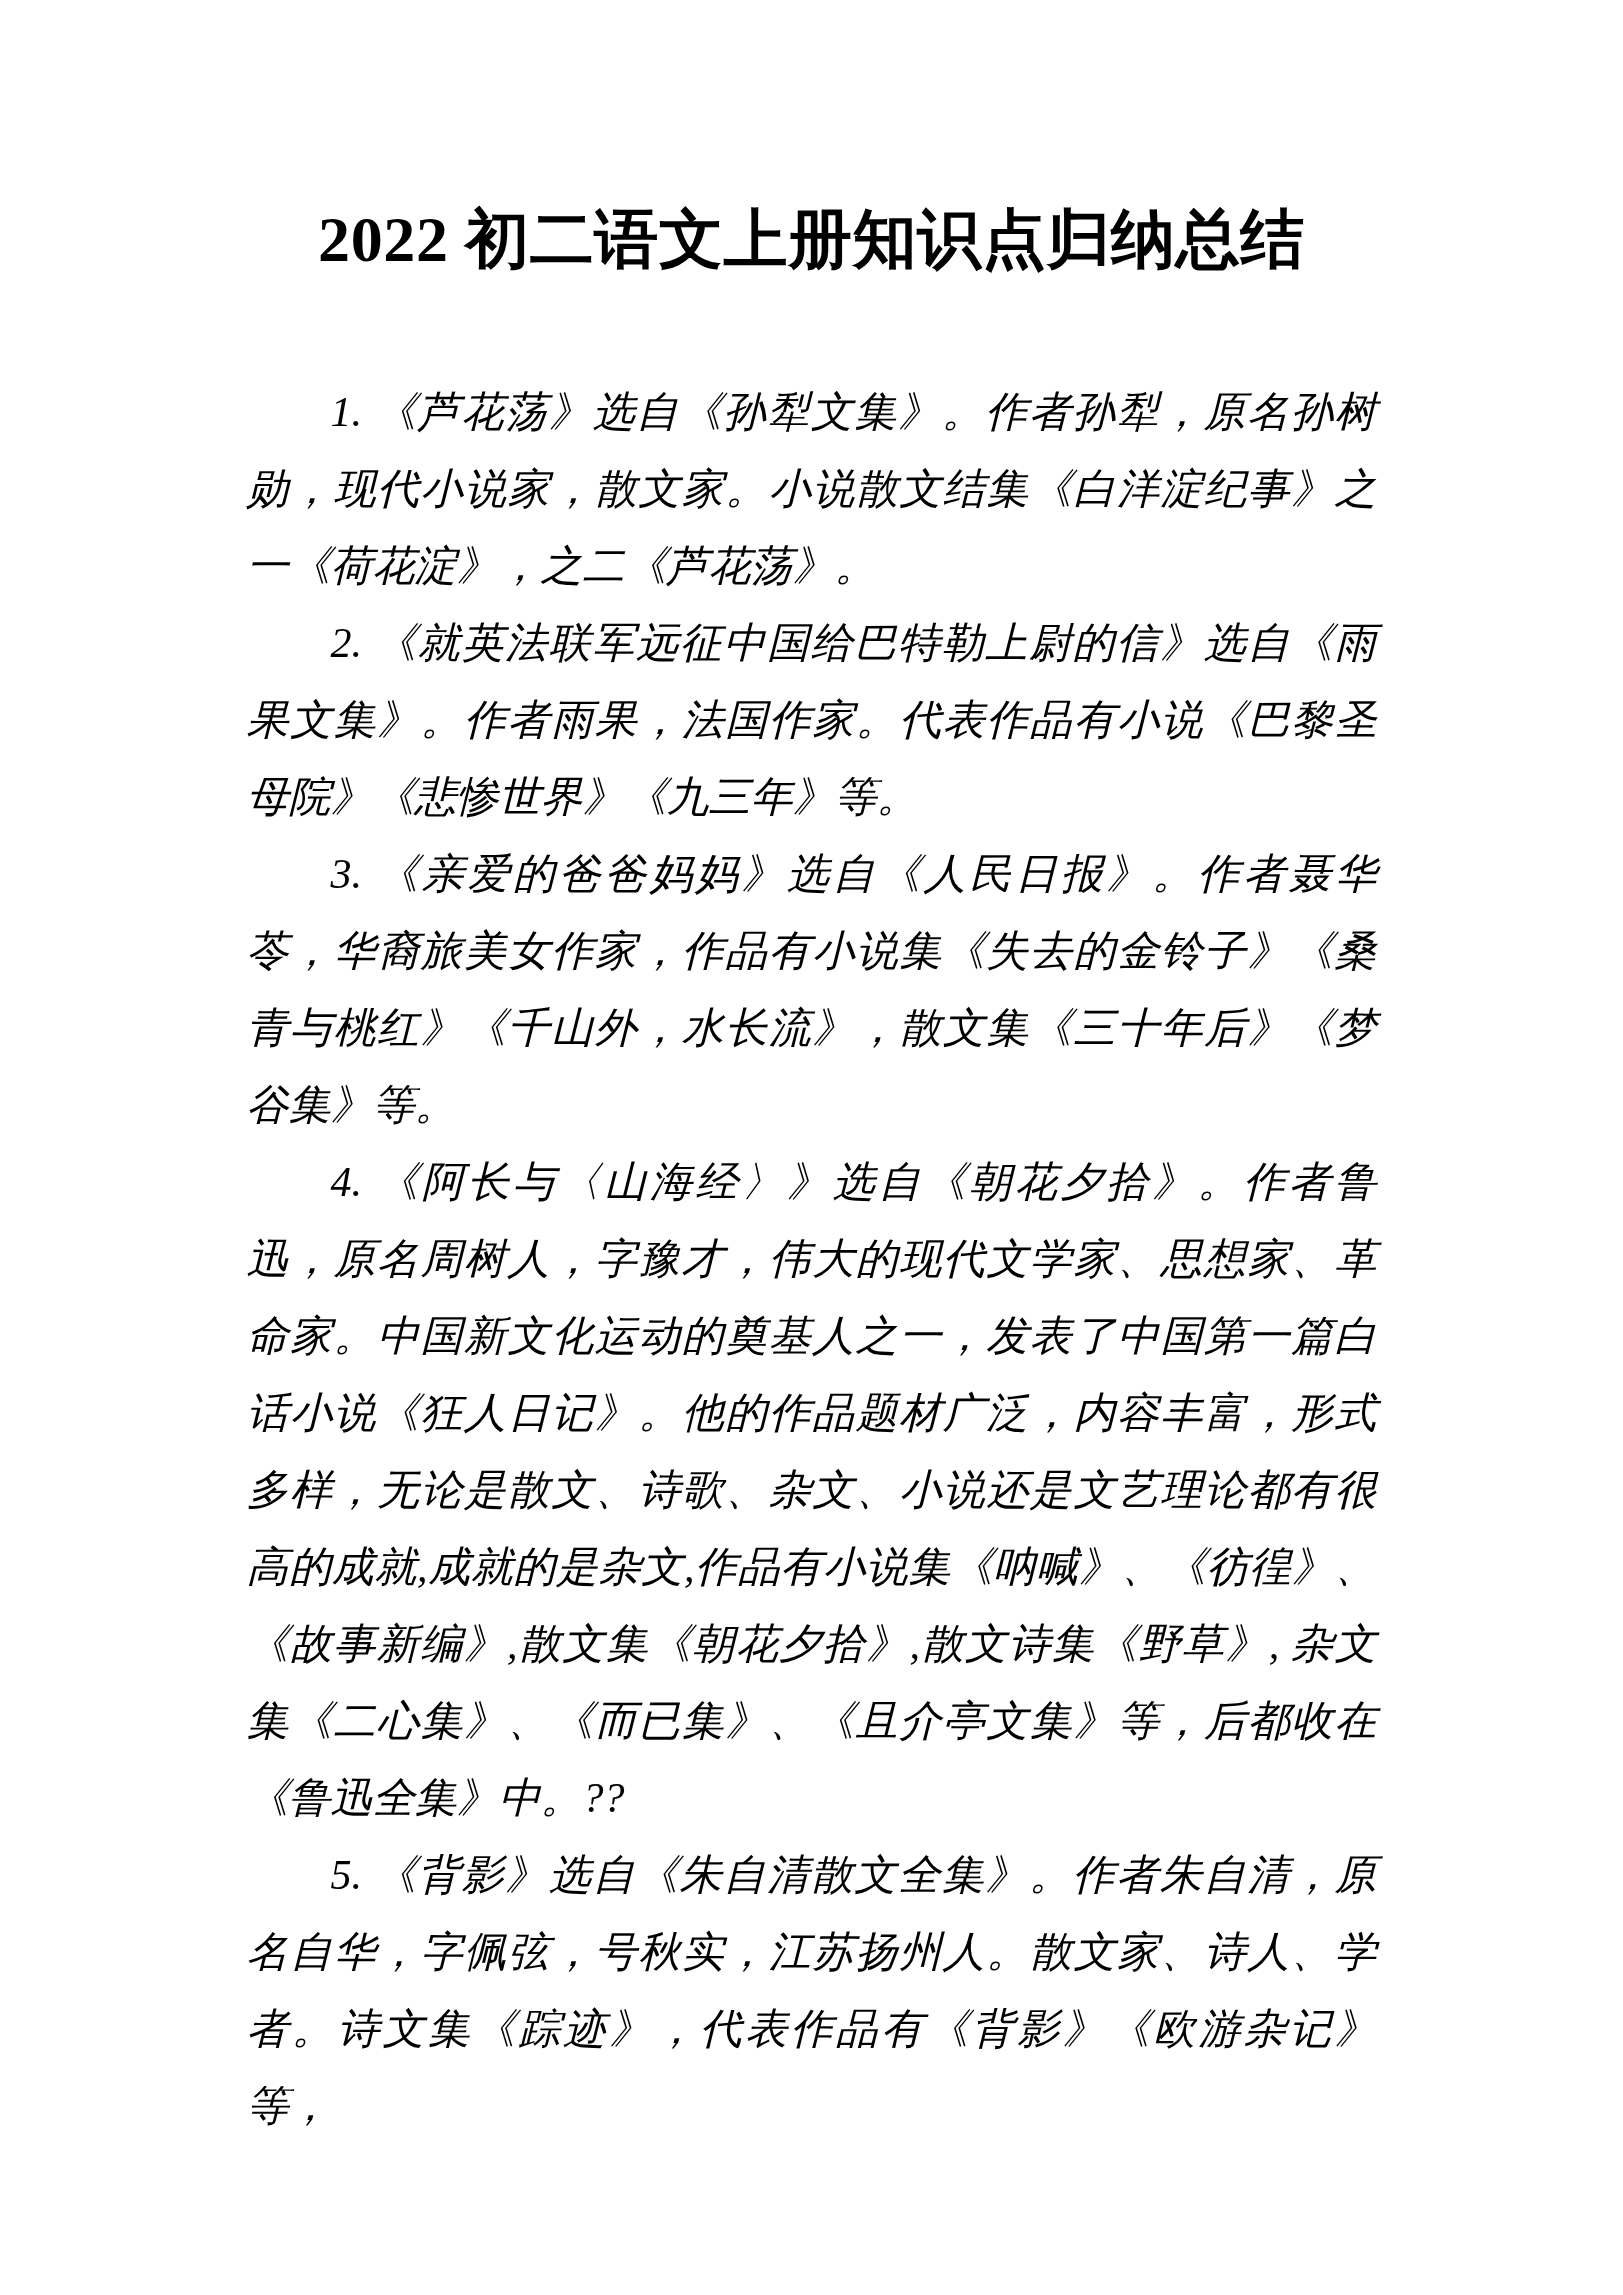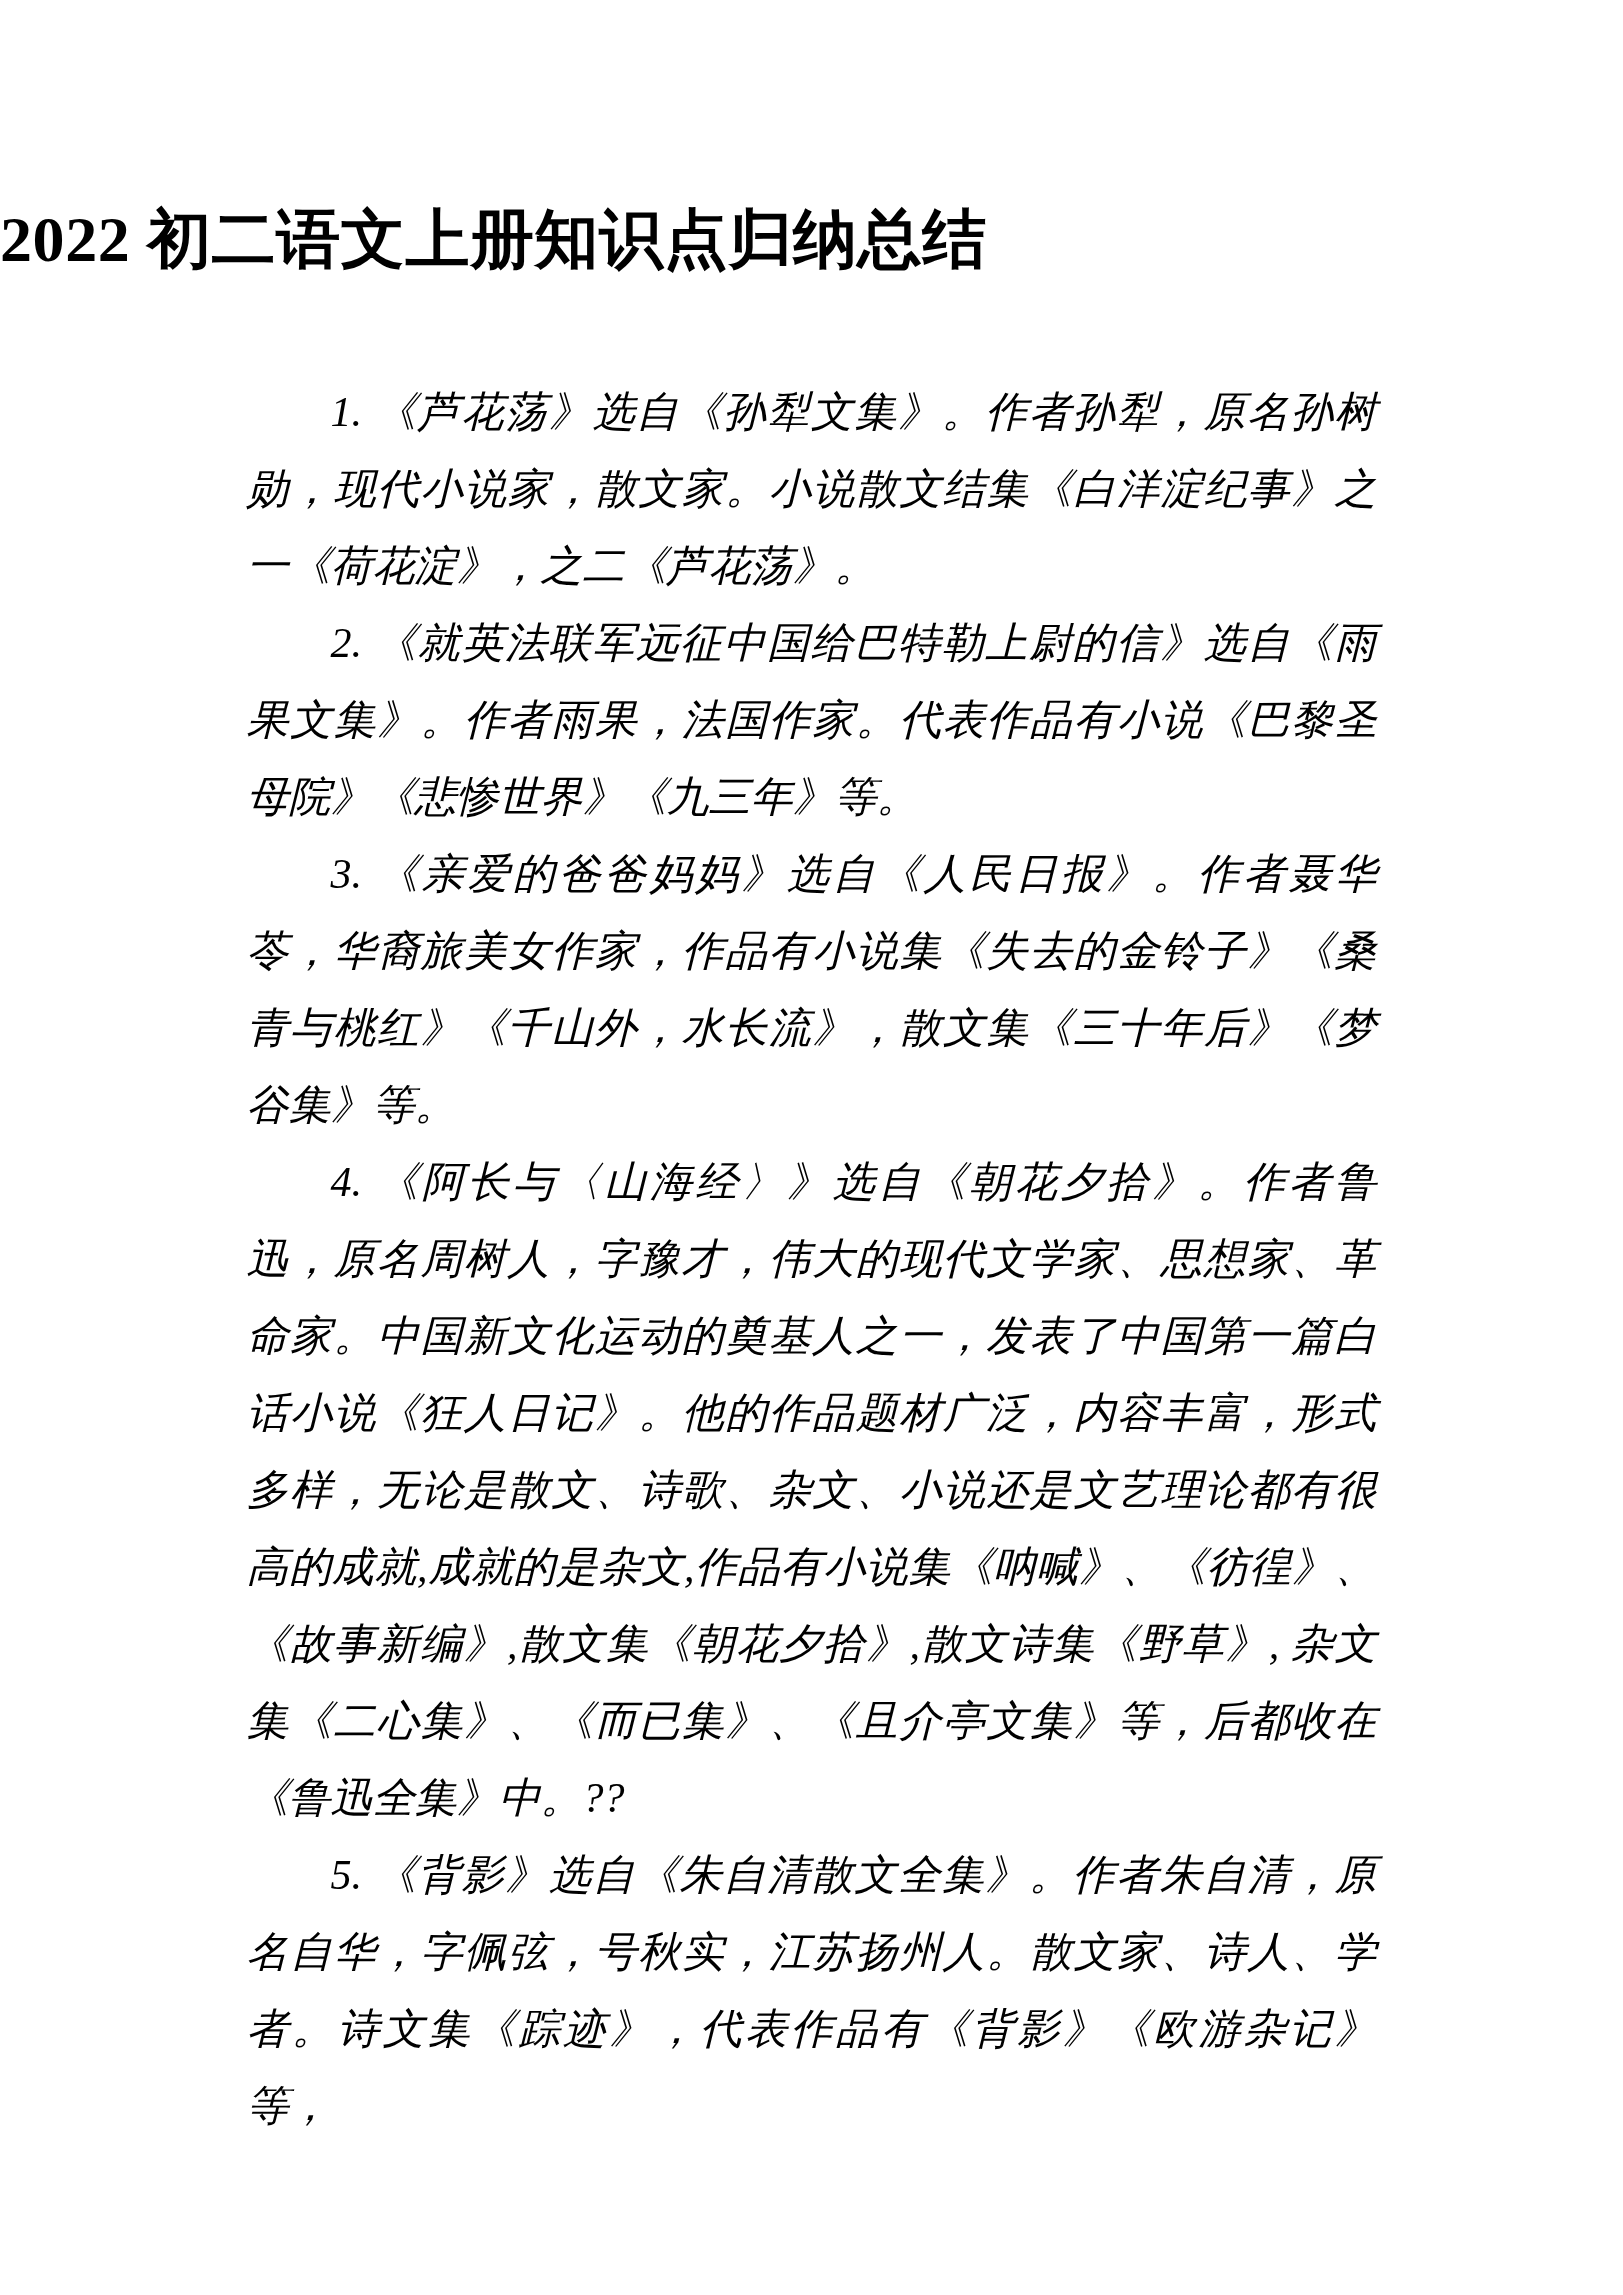--- a/index.html
+++ b/index.html
@@ -17,21 +17,21 @@
     width: 1623px;
     height: 2295px;
     background: var(--paper);
     overflow: hidden;
     padding-top: 195px;
     color: var(--ink);
   }
   .doc-title {
     margin: 0;
     width: 1623px;
-    text-align: left;
+    text-align: center;
     font-family: "Liberation Serif", serif;
     font-weight: bold;
     font-style: normal;
     font-size: 64px;
     line-height: 89px;
     letter-spacing: 0.6px;
     color: var(--ink);
   }
   .doc-body {
     width: 1130px;

